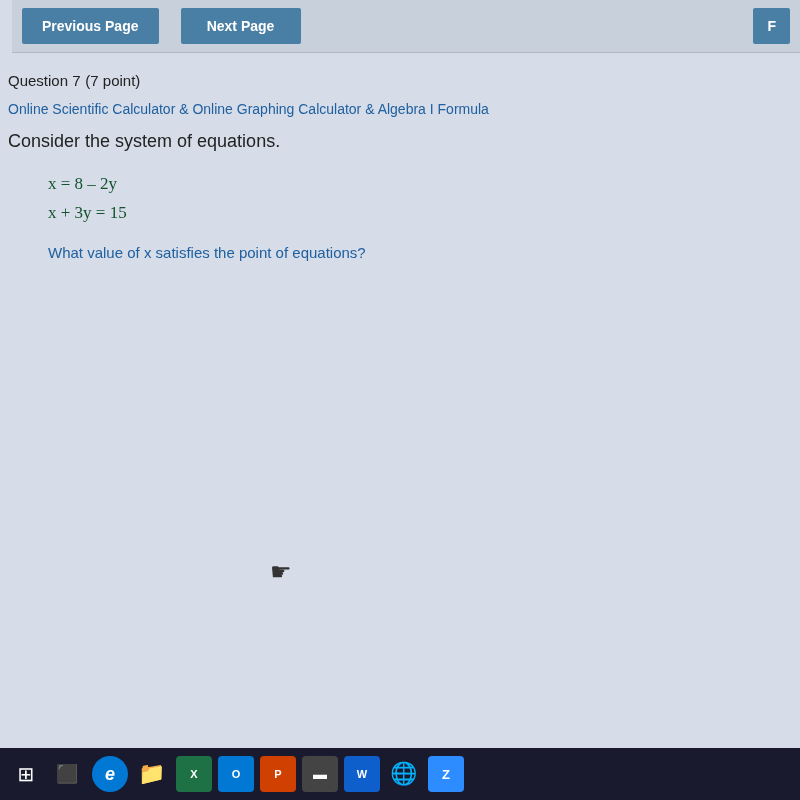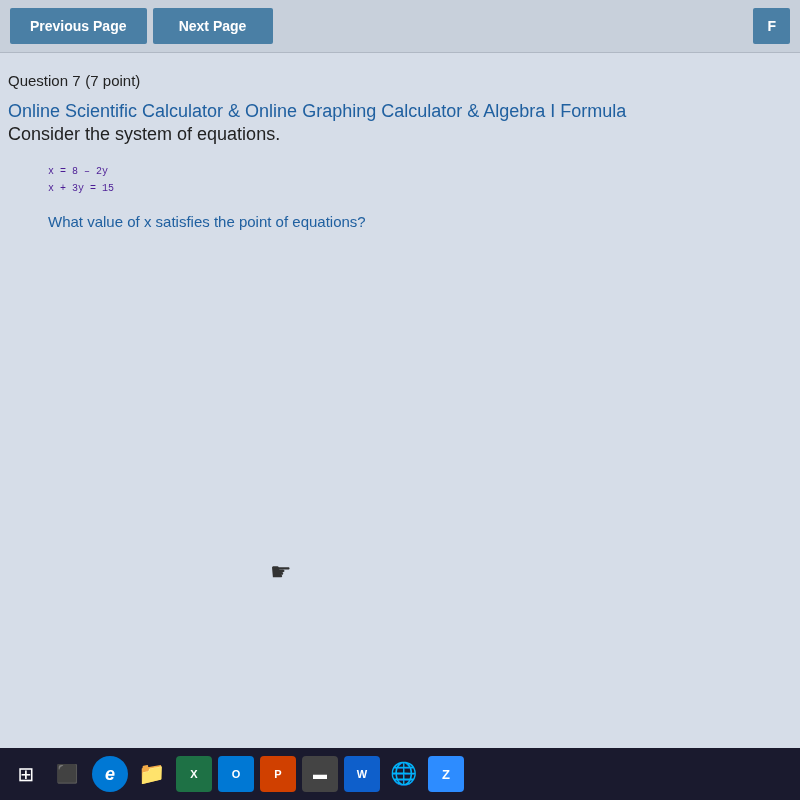--- a/index.html
+++ b/index.html
@@ -19,22 +19,23 @@
       height: 740px;
       padding: 0;
       position: relative;
     }
 
     .toolbar {
       display: flex;
       align-items: center;
       background: #c8d0db;
       padding: 8px 10px;
-      gap: 6px;
+      gap: 22px;
       border-bottom: 1px solid #b0b8c4;
+      margin-left: 12px;
     }
 
     .nav-button {
       background: #4a7fa5;
       color: white;
       border: none;
       padding: 10px 20px;
       font-size: 14px;
       font-weight: bold;
       cursor: pointer;
@@ -64,45 +65,45 @@
       margin-bottom: 10px;
     }
 
     .question-header span {
       font-weight: normal;
       font-size: 15px;
     }
 
     .resource-link {
       color: #2060a0;
-      font-size: 18px;
-      margin-bottom: 2px;
+      font-size: 14px;
+      margin-bottom: 14px;
       font-weight: 500;
       display: block;
       white-space: nowrap;
       overflow: hidden;
       text-overflow: ellipsis;
     }
 
     .question-prompt {
       font-size: 18px;
       color: #222;
       margin-bottom: 18px;
       font-weight: normal;
     }
 
     .equations-block {
       margin: 0 0 6px 40px;
     }
 
     .equation-line {
-      font-size: 10px;
-      color: #4c1d95;
+      font-size: 17px;
+      color: #14532d;
       line-height: 1.7;
-      font-family: Liberation Mono, monospace;
+      font-family: Liberation Serif, serif;
     }
 
     .sub-question {
       color: #2060a0;
       font-size: 15px;
       margin: 16px 0 24px 40px;
       font-weight: 500;
     }
 
     .answer-choices {

